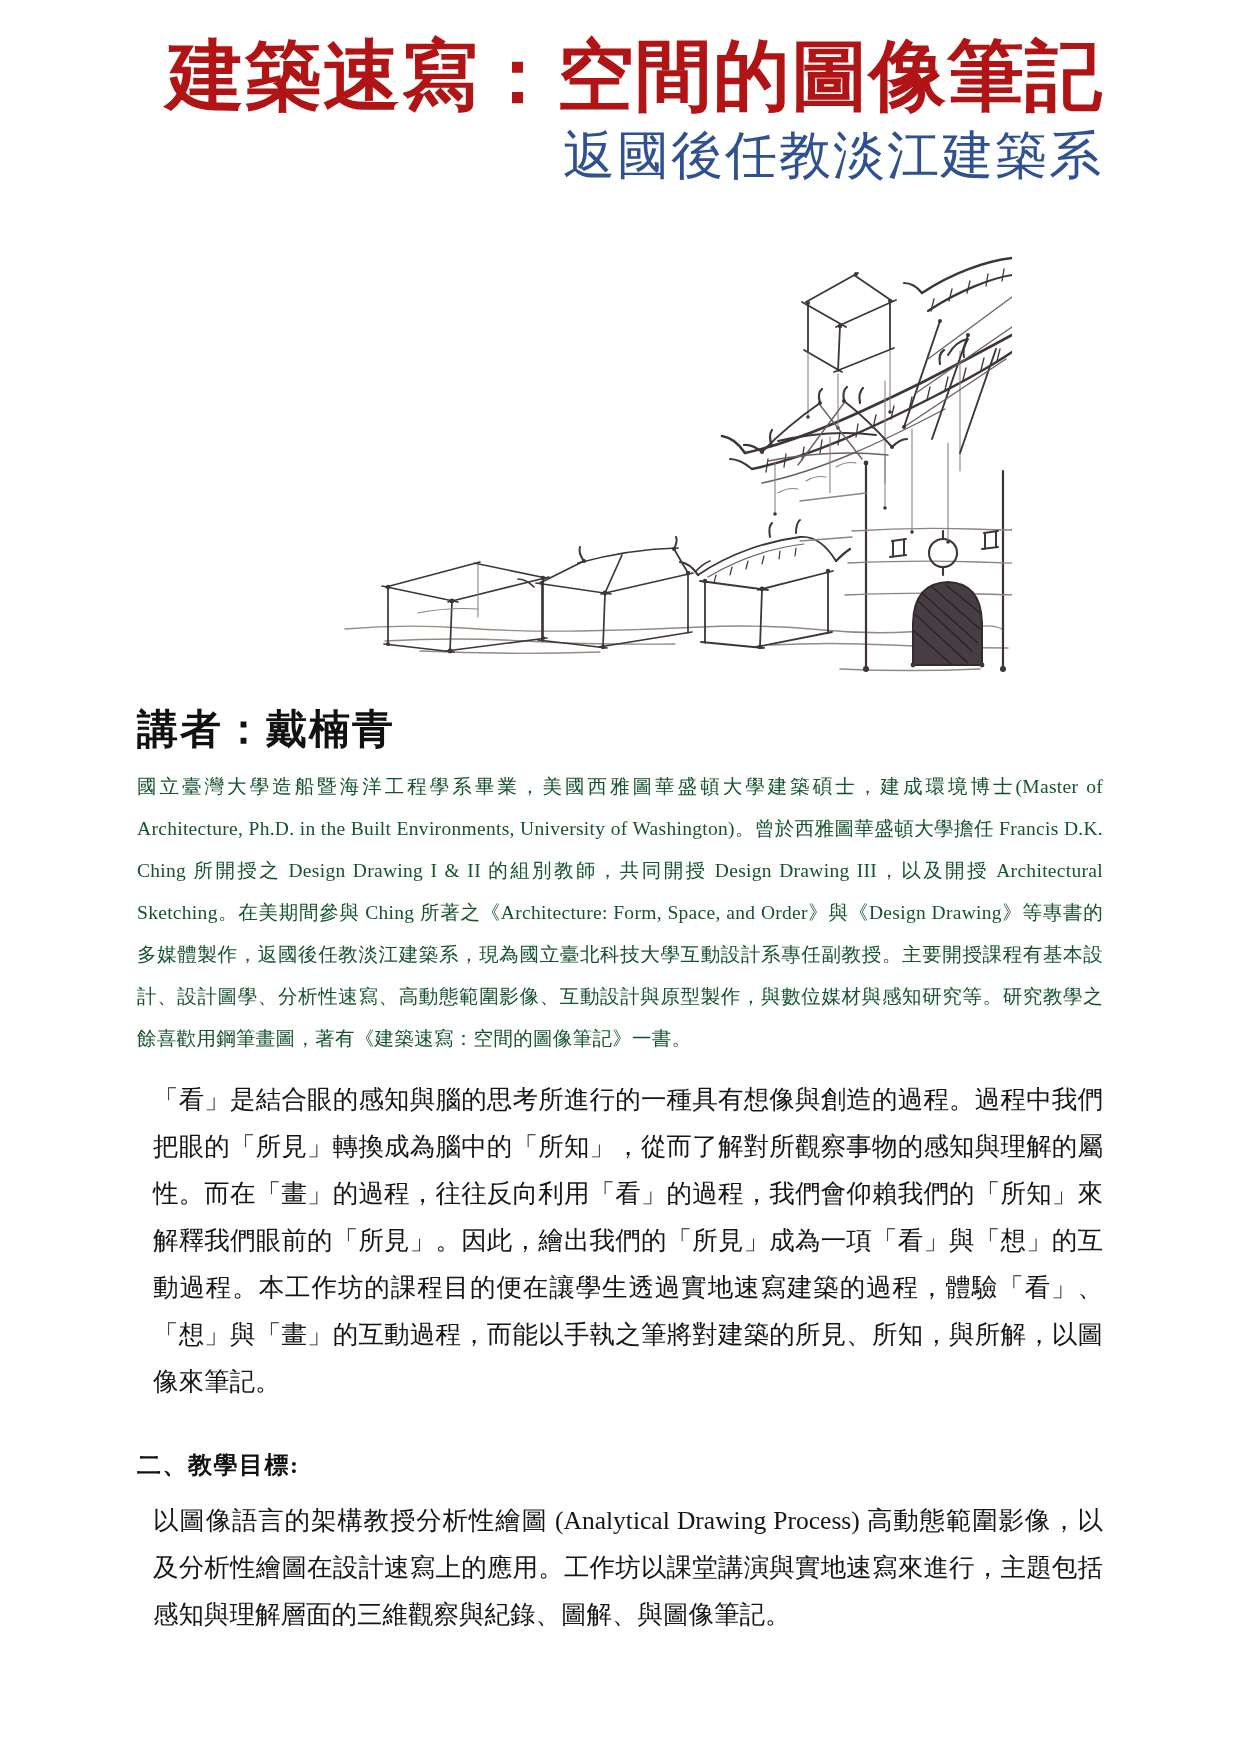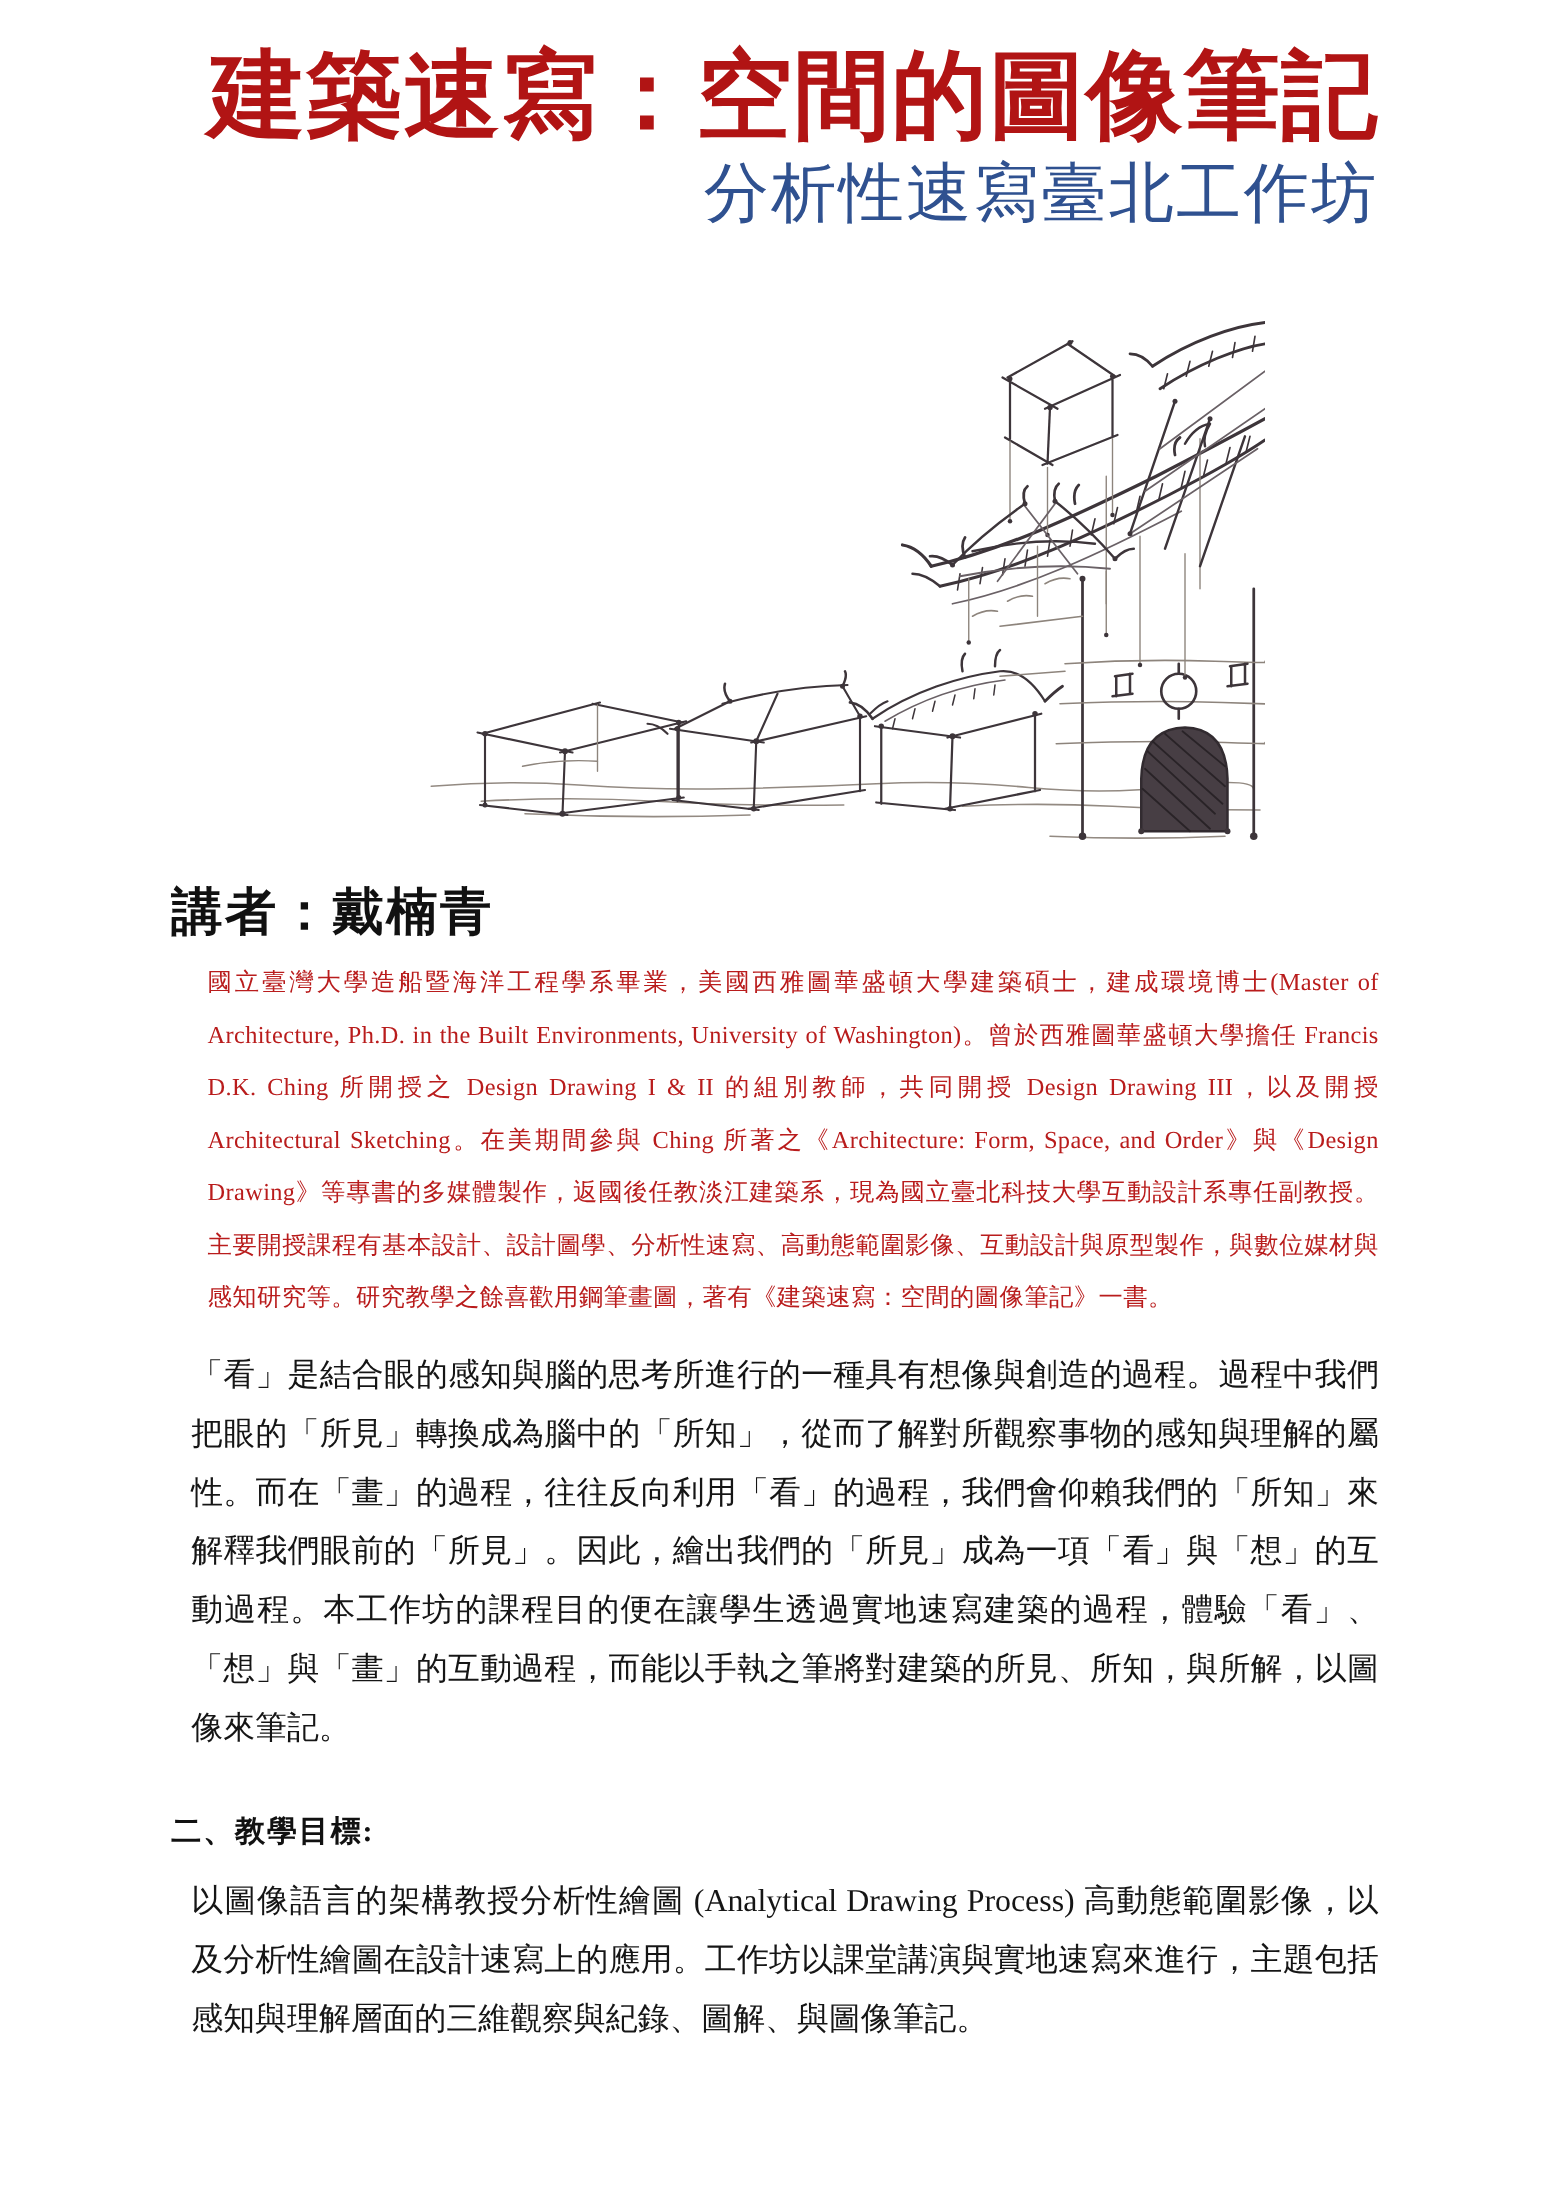--- a/index.html
+++ b/index.html
@@ -25,42 +25,42 @@
 
   .sketch-wrap { margin-top:44px; margin-left:163px; width:712px; height:452px; }
   .sketch-wrap svg { display:block; width:712px; height:452px; }
 
   .speaker-heading {
     margin-top:20px; font-size:41px; font-weight:700;
     letter-spacing:2px; line-height:1.3; color:#111;
   }
   .bio {
     margin-top:10px; font-size:19.5px; line-height:42px;
-    text-align:justify; color:#b91c1c; letter-spacing:0.3px;margin-left:29px;
+    text-align:justify; color:#14532d; letter-spacing:0.3px;
   }
 
   .section-heading {
     font-size:24px; font-weight:700; letter-spacing:1.5px; color:#111;
   }
   .section-heading.first { margin-top:34px; }
   .section-heading.second { margin-top:44px; }
   .section-body {
     margin-top:16px; font-size:25.5px; line-height:47px;
     text-align:justify; color:#151515;margin-left:16px;
   }
 </style>
 </head>
 <body>
 
 <div class="page">
   <div class="content">
 
     <div class="title-block">
       <div class="main-title">建築速寫：空間的圖像筆記</div>
-      <div class="sub-title">分析性速寫臺北工作坊</div>
+      <div class="sub-title">返國後任教淡江建築系</div>
     </div>
 
     <div class="sketch-wrap">
 
       <svg viewBox="0 0 712 452">
         <g fill="none" stroke="#3d353a" stroke-linecap="round" stroke-linejoin="round">
 
           <g stroke="#938a82" stroke-width="1.3">
             <path d="M45,398 q60,-5 118,-1 t118,3 t120,-4 t122,3 t120,-1 t60,2"></path>
             <path d="M85,410 q70,-4 140,0 t150,3 M470,414 q60,-3 120,0 t118,3"></path>

